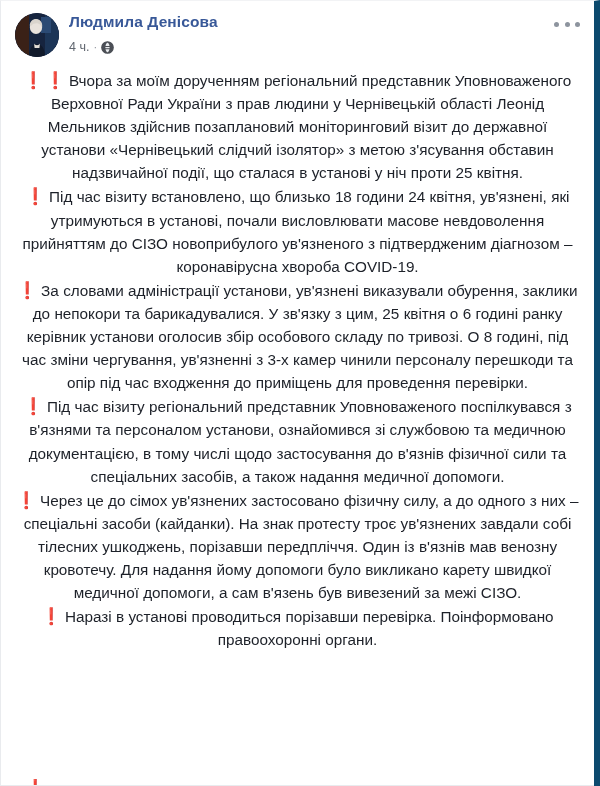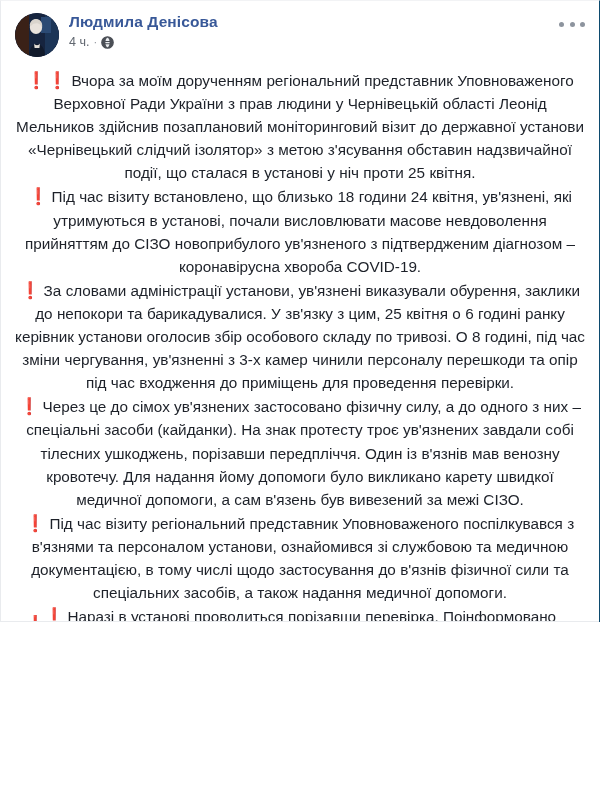--- a/index.html
+++ b/index.html
@@ -11,25 +11,25 @@
     width: 600px;
     height: 786px;
     overflow: hidden;
     font-family: "Liberation Sans", "DejaVu Sans", sans-serif;
     -webkit-font-smoothing: antialiased;
   }
 
   .post-card {
     position: relative;
     width: 600px;
-    height: 622px;
+    height: 786px;
     background: #ffffff;
     box-sizing: border-box;
     border-left: 1px solid #e9ebee;
-    border-right: 1px solid #0c4a6e;
+    border-right: 6px solid #0c4a6e;
     border-top: 1px solid #f2f3f5;
     overflow: hidden;
   }
 
   
   .post-header {
     display: flex;
     align-items: flex-start;
     padding: 10px 12px 0 14px;
     position: relative;
@@ -62,21 +62,21 @@
     font-size: 15.5px;
     font-weight: bold;
     line-height: 19px;
     letter-spacing: 0.1px;
     white-space: nowrap;
   }
 
   .meta-row {
     display: flex;
     align-items: center;
-    margin-top: 4px;
+    margin-top: 9px;
     color: #616770;
     font-size: 12.5px;
     line-height: 15px;
   }
   .timestamp { color: #616770; }
   .meta-dot {
     margin: 0 4px;
     color: #90949c;
     font-size: 11px;
     line-height: 11px;
@@ -211,25 +211,25 @@
 
     <p class="post-paragraph">
       <span class="bang">❗</span><span>Під час візиту встановлено, що близько 18 години 24 квітня, ув'язнені, які утримуються в установі, почали висловлювати масове невдоволення прийняттям до СІЗО новоприбулого ув'язненого з підтвердженим діагнозом – коронавірусна хвороба COVID-19.</span>
     </p>
 
     <p class="post-paragraph">
       <span class="bang">❗</span><span>За словами адміністрації установи, ув'язнені виказували обурення, заклики до непокори та барикадувалися. У зв'язку з цим, 25 квітня о 6 годині ранку керівник установи оголосив збір особового складу по тривозі. О 8 годині, під час зміни чергування, ув'язненні з 3-х камер чинили персоналу перешкоди та опір під час входження до приміщень для проведення перевірки.</span>
     </p>
 
     <p class="post-paragraph">
+      <span class="bang">❗</span><span>Під час візиту регіональний представник Уповноваженого поспілкувався з в'язнями та персоналом установи, ознайомився зі службовою та медичною документацією, в тому числі щодо застосування до в'язнів фізичної сили та спеціальних засобів, а також надання медичної допомоги.</span>
+    </p>
+
+    <p class="post-paragraph">
       <span class="bang">❗</span><span>Через це до сімох ув'язнених застосовано фізичну силу, а до одного з них – спеціальні засоби (кайданки). На знак протесту троє ув'язнених завдали собі тілесних ушкоджень, порізавши передпліччя. Один із в'язнів мав венозну кровотечу. Для надання йому допомоги було викликано карету швидкої медичної допомоги, а сам в'язень був вивезений за межі СІЗО.</span>
-    </p>
-
-    <p class="post-paragraph">
-      <span class="bang">❗</span><span>Під час візиту регіональний представник Уповноваженого поспілкувався з в'язнями та персоналом установи, ознайомився зі службовою та медичною документацією, в тому числі щодо застосування до в'язнів фізичної сили та спеціальних засобів, а також надання медичної допомоги.</span>
     </p>
 
     <p class="post-paragraph">
       <span class="bang">❗</span><span>Наразі в установі проводиться порізавши перевірка. Поінформовано правоохоронні органи.</span>
     </p>
   </div>
 
   <div class="bottom-cut">❗</div>
   <div class="bottom-rule"></div>
 </div>

